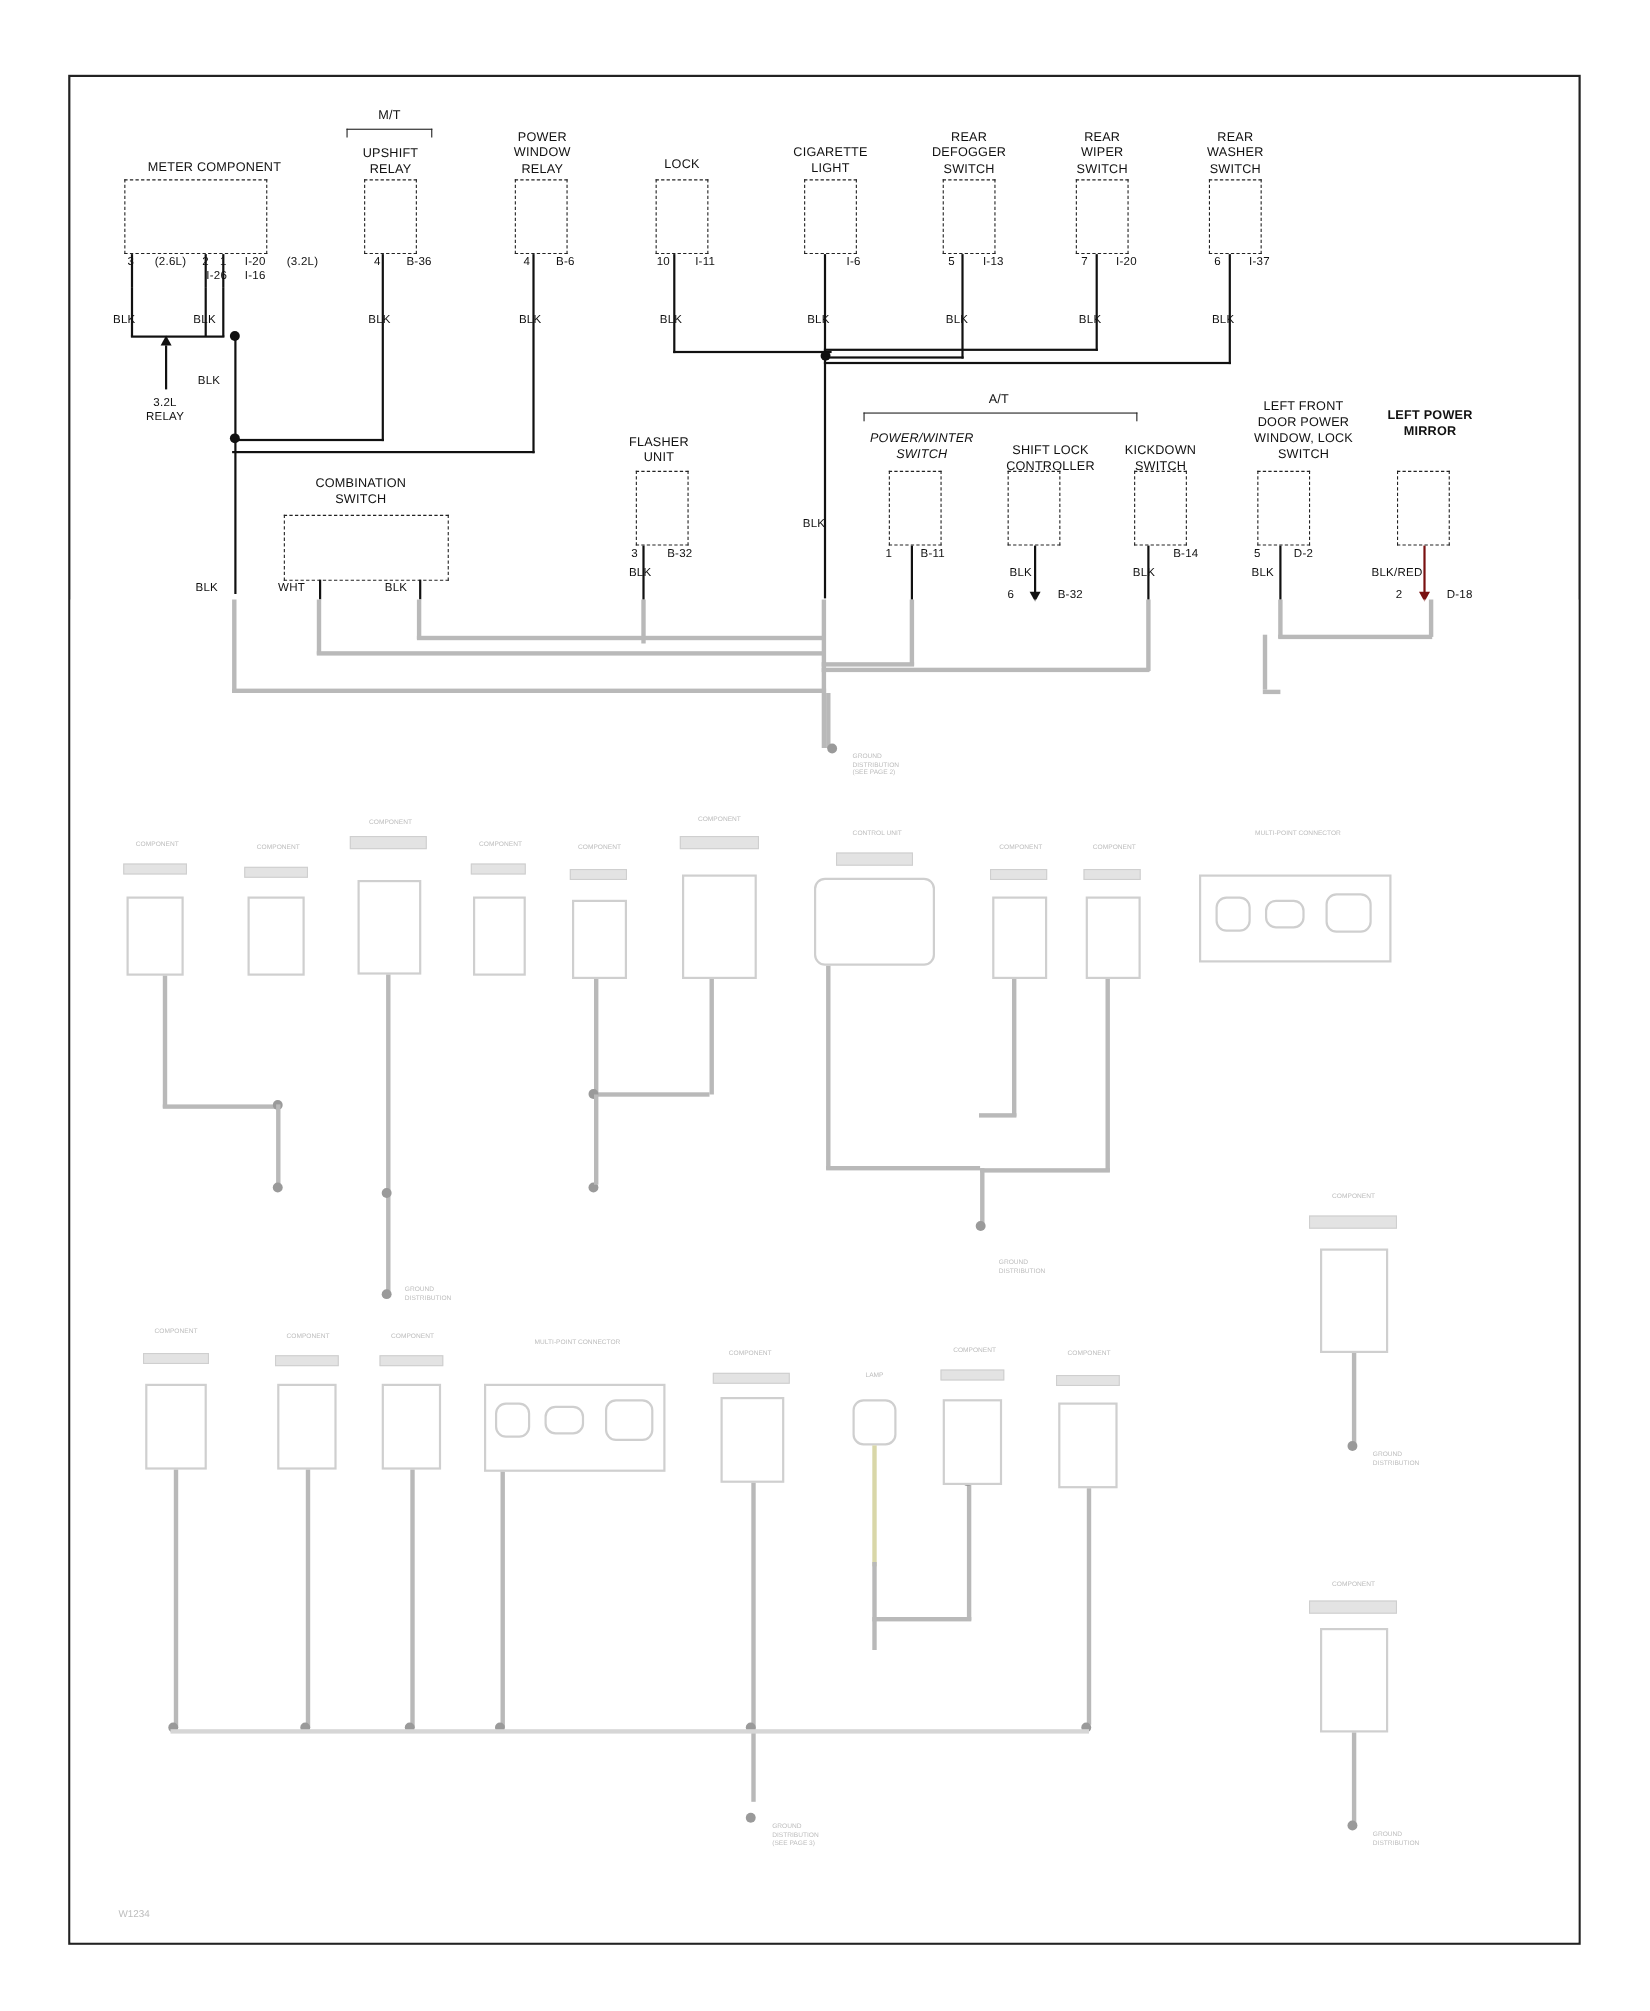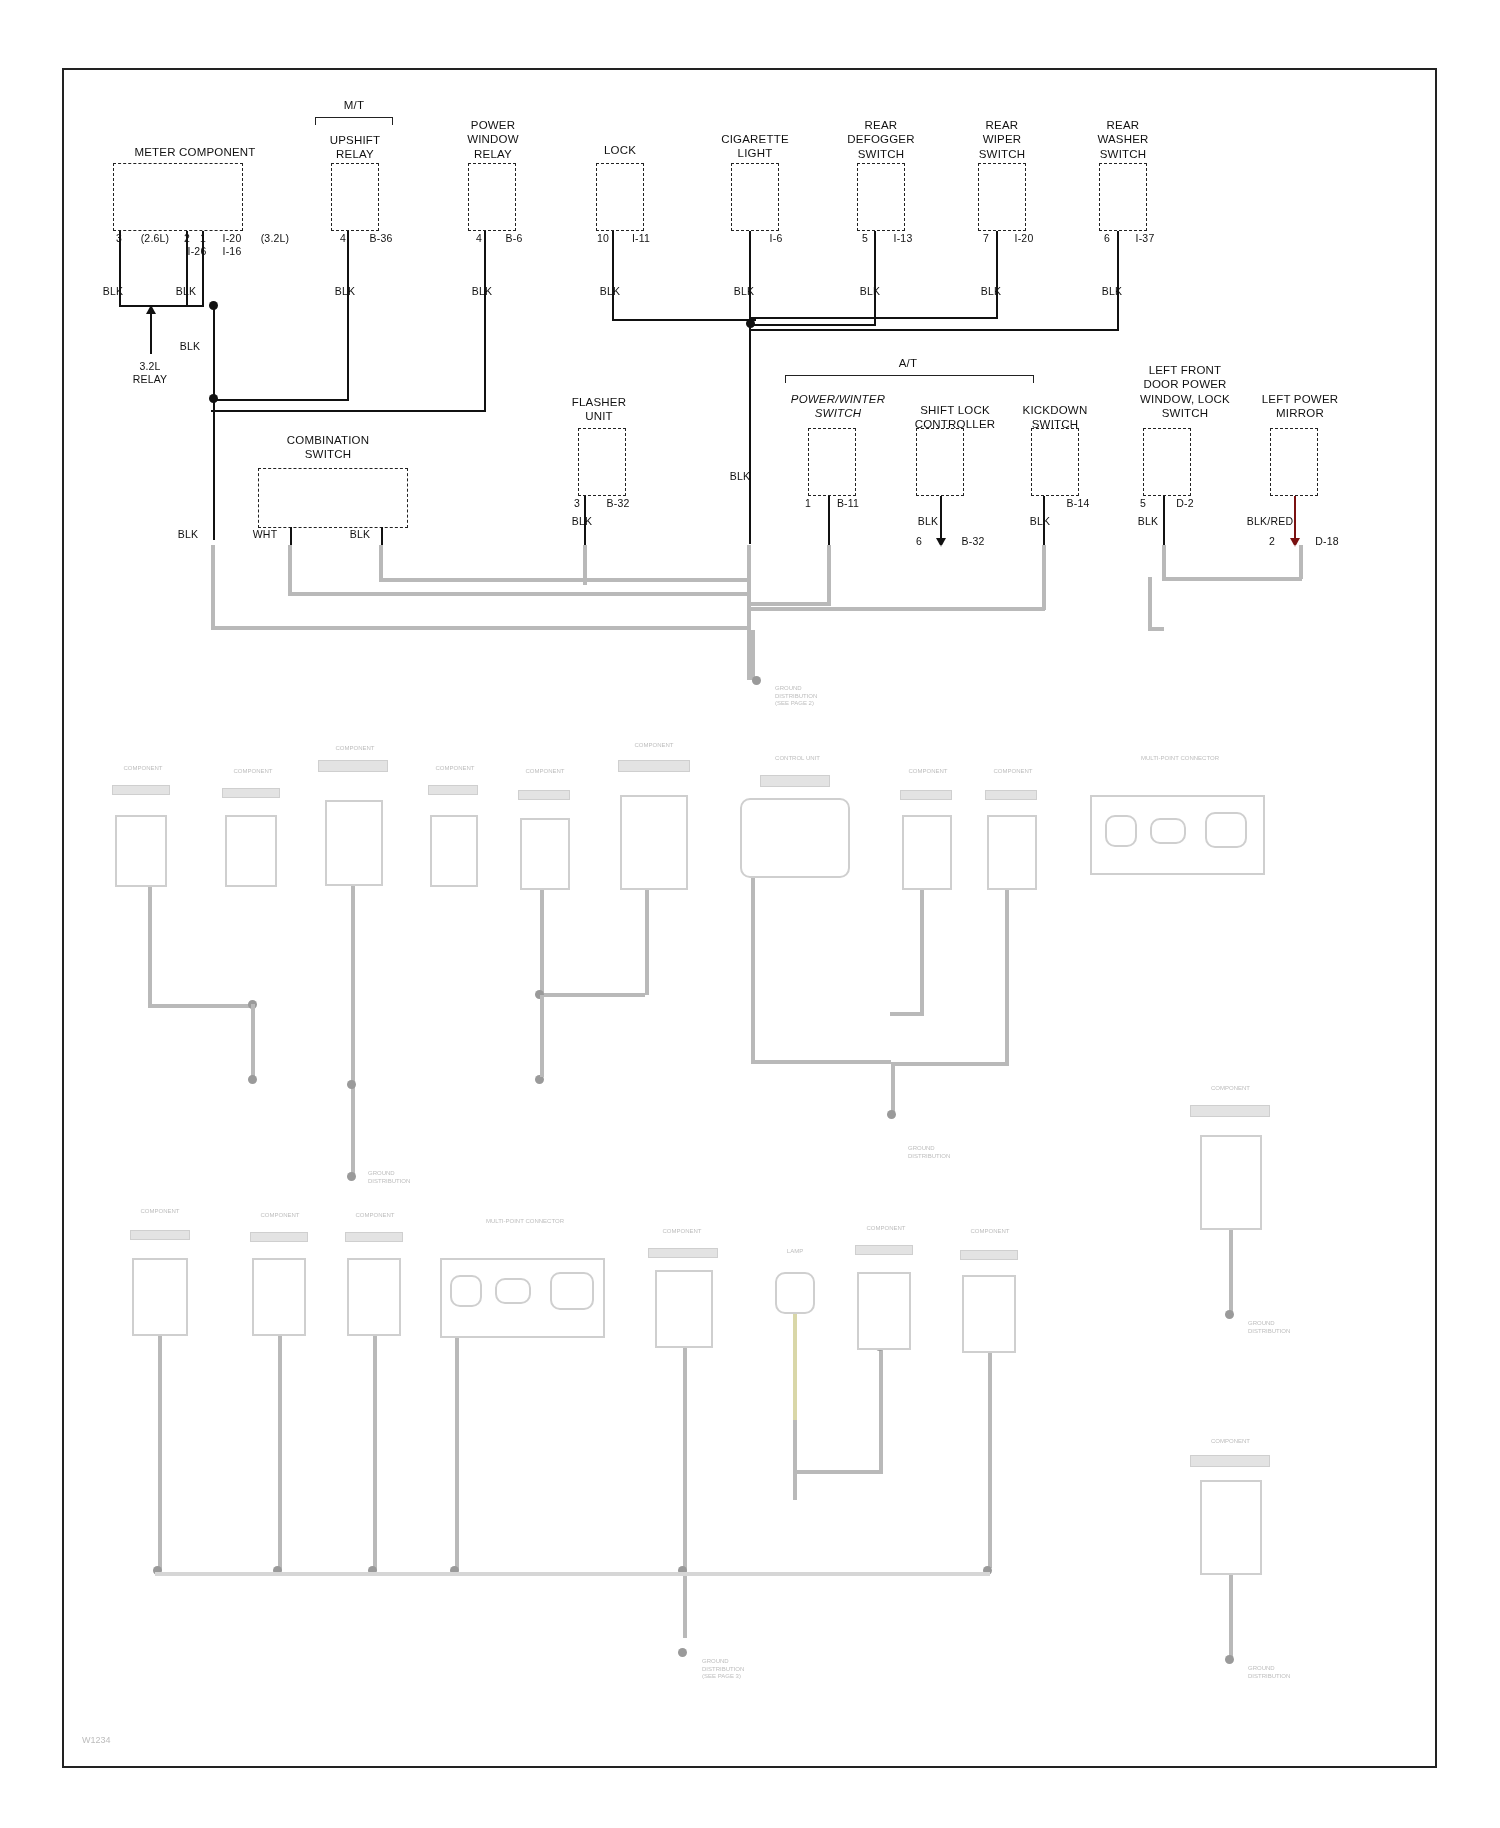--- a/index.html
+++ b/index.html
@@ -288,21 +288,21 @@
   <div class="lbl" style="left:1120px; top:363px; width:130px;">LEFT FRONT
 DOOR POWER
 WINDOW, LOCK
 SWITCH</div>
   <div class="comp-box" style="left:1143px; top:428px; width:48px; height:68px;"></div>
   <div class="lbl small" style="left:1136px; top:497px; width:14px;">5</div>
   <div class="lbl small" style="left:1165px; top:497px; width:40px;">D-2</div>
   <div class="lbl small" style="left:1128px; top:515px; width:40px;">BLK</div>
   <div class="wire v" style="left:1163px; top:496px; height:82px;"></div>
 
-  <div class="lbl" style="left:1245px; top:392px; width:110px;">LEFT POWER
+  <div class="lbl" style="left:1245px; top:371px; width:110px;font-weight:bold;">LEFT POWER
 MIRROR</div>
   <div class="comp-box" style="left:1270px; top:428px; width:48px; height:68px;"></div>
   <div class="lbl small" style="left:1238px; top:515px; width:64px;">BLK/RED</div>
   <div class="wire v red" style="left:1294px; top:496px; height:44px;"></div>
   <div class="arrow-down red" style="left:1290px; top:538px;"></div>
   <div class="lbl small" style="left:1265px; top:535px; width:14px;">2</div>
   <div class="lbl small" style="left:1304px; top:535px; width:46px;">D-18</div>
 
   <div class="ghost-region"></div>
 
@@ -462,15 +462,15 @@
   <div class="gtext" style="left:838px; top:1225px; width:96px;">COMPONENT</div>
 
   <div class="gcap" style="left:960px; top:1250px; width:58px; height:10px;"></div>
   <div class="gbox" style="left:962px; top:1275px; width:54px; height:78px;"></div>
   <div class="gtext" style="left:942px; top:1228px; width:96px;">COMPONENT</div>
   <div class="gwire v" style="left:988px; top:1353px; height:215px;"></div>
   <div class="gdot" style="left:983px; top:1566px;"></div>
 
   <div class="gwire h" style="left:155px; top:1572px; width:835px; background:#d6d6d6;"></div>
 
-  <div class="gtext l" style="left:82px; top:1735px; width:80px; font-size:9px;">W1234</div>
+  <div class="gtext l" style="left:82px; top:1735px; width:80px; font-size:9px;text-align:center;">W1234</div>
 
 </div>
 
 </body></html>

